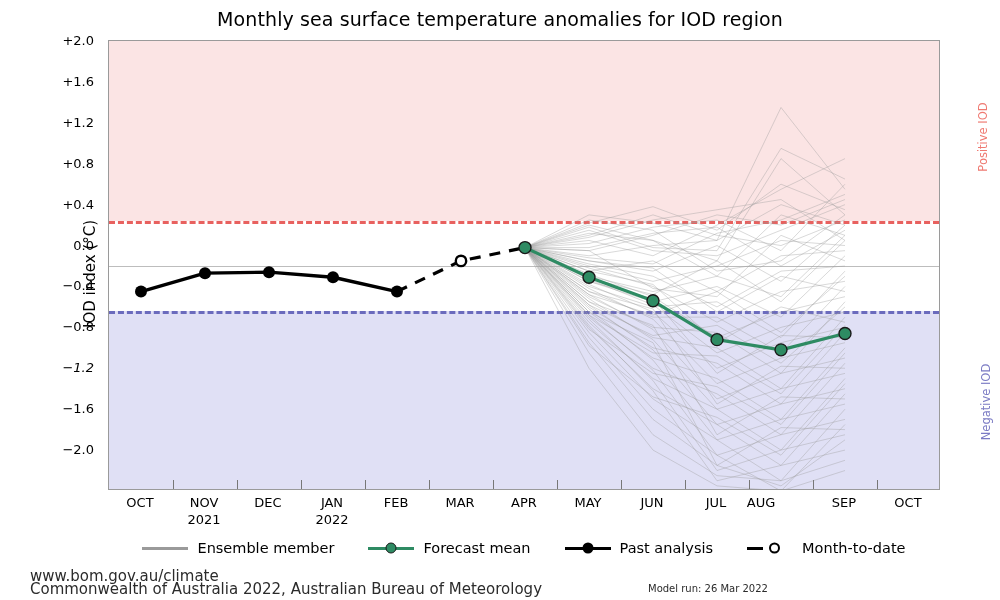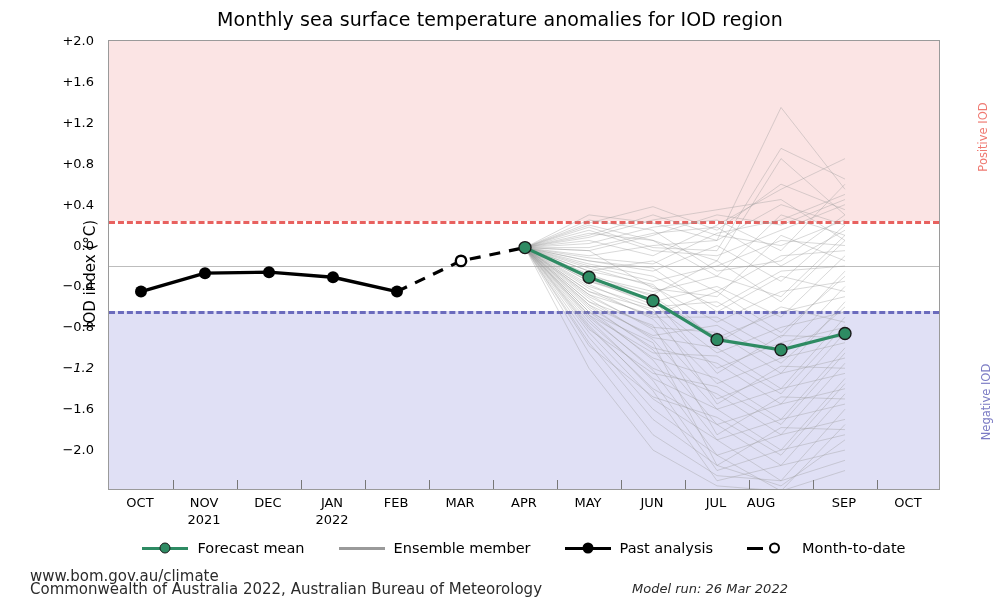--- a/index.html
+++ b/index.html
@@ -82,22 +82,22 @@
   }
   .swatch.dot-only .bar { width: 18px; left: 0; }
   .swatch.dot-only .mk { left: 22px; transform: translate(0,-50%); }
 
   
   #footer-left {
     position: absolute; left: 30px; top: 570px;
     font-size: 15px; color: #2b2b2b; line-height: 13px;
   }
   #footer-mid {
-    position: absolute; left: 632px; top: 582px;
-    font-size: 13px; color: #2b2b2b; line-height: 13px; font-style: italic;
+    position: absolute; left: 648px; top: 582px;
+    font-size: 10px; color: #2b2b2b; line-height: 13px;
   }
   #footer-right {
     position: absolute; right: 22px; top: 570px; text-align: right;
     font-size: 10.5px; color: #2b2b2b; line-height: 13px;
   }
 
   svg { display: block; }
 </style>
 </head>
 <body>
@@ -251,30 +251,30 @@
       <div class="xl" style="left: 544px;"><span>JUN</span></div>
       <div class="xl" style="left: 608px;"><span>JUL</span></div>
       <div class="xl" style="left: 637px; margin-left: 16px;"><span>AUG</span></div>
       <div class="xl" style="left: 736px;"><span>SEP</span></div>
       <div class="xl" style="left: 800px;"><span>OCT</span></div>
     </div>
 
   <div id="legend">
       <div class="leg">
         <div class="swatch">
+          <div class="bar" style="background: rgb(154, 154, 154);"></div>
+        </div>
+        <span class="ltxt">Ensemble member</span>
+      </div>
+      <div class="leg">
+        <div class="swatch">
           <div class="bar" style="background: rgb(46, 139, 99);"></div>
           <div class="mk" style="background: rgb(46, 139, 99); border: 1.4px solid rgb(26, 26, 26);"></div>
         </div>
         <span class="ltxt">Forecast mean</span>
-      </div>
-      <div class="leg">
-        <div class="swatch">
-          <div class="bar" style="background: rgb(154, 154, 154);"></div>
-        </div>
-        <span class="ltxt">Ensemble member</span>
       </div>
       <div class="leg">
         <div class="swatch">
           <div class="bar" style="background: rgb(0, 0, 0);"></div>
           <div class="mk" style="background: rgb(0, 0, 0);"></div>
         </div>
         <span class="ltxt">Past analysis</span>
       </div>
       <div class="leg">
         <div class="swatch dot-only">

